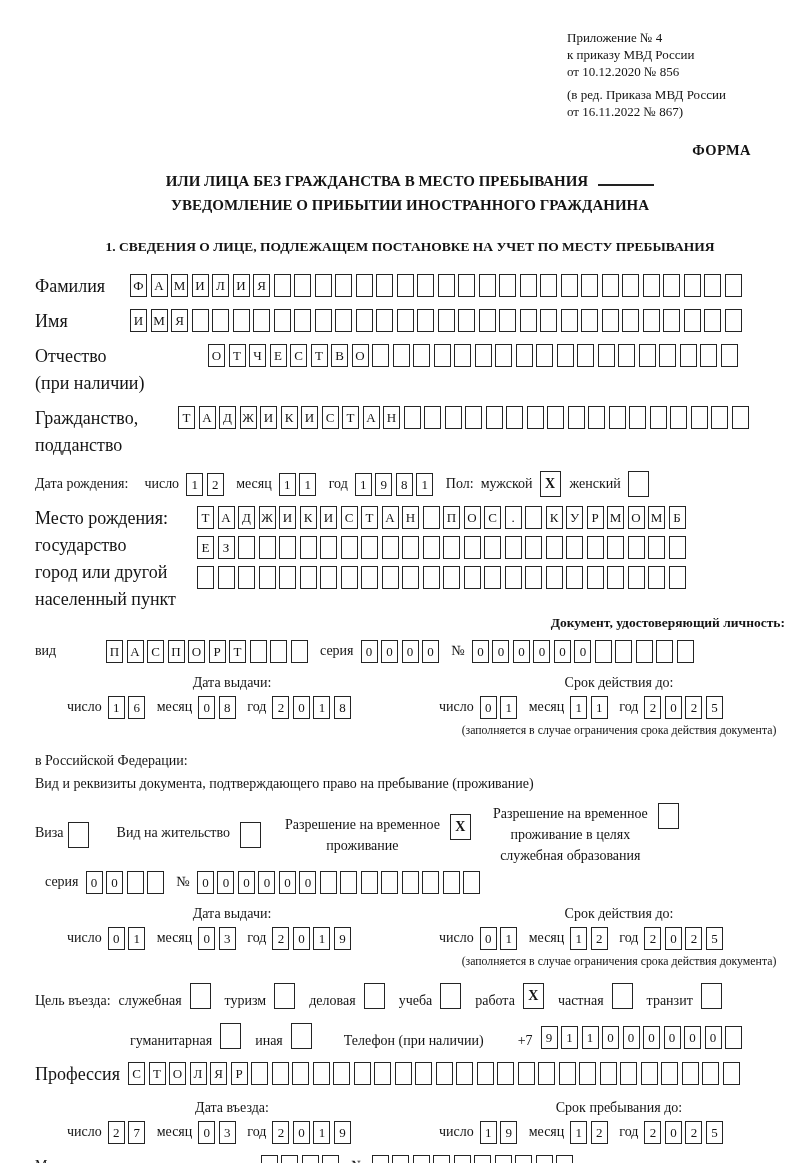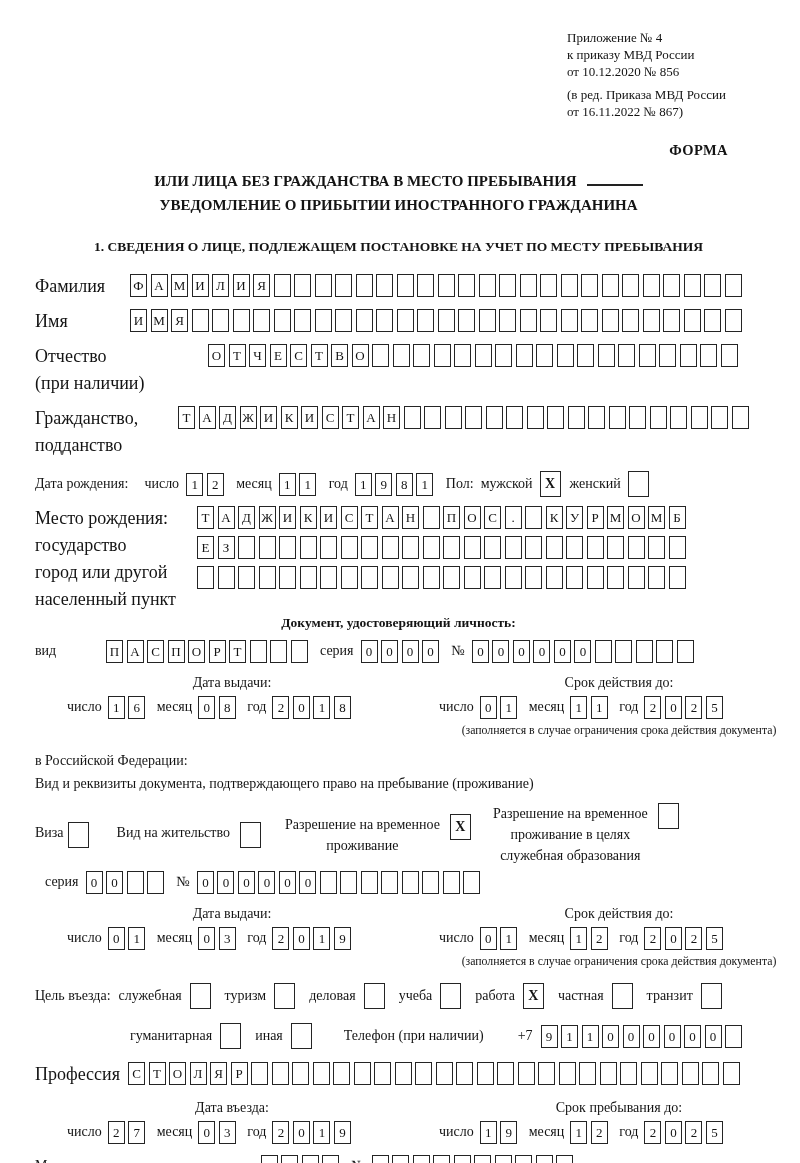--- a/index.html
+++ b/index.html
@@ -1,17 +1,17 @@
 <!DOCTYPE html>
 <html><head>
 <meta charset="utf-8">
 <style>
   html,body{margin:0;padding:0;background:#e9e9e9}
   .page{width:800px;height:1163px;margin:0 auto;background:#ffffff;box-sizing:border-box;
-        padding:30px 38px 0 35px;font-family:"Liberation Serif",serif;color:#141414;font-size:14px}
+        padding:30px 15px 0 35px;font-family:"Liberation Serif",serif;color:#141414;font-size:14px}
   
   .appendix{margin-left:532px;font-size:13px;line-height:1.3}
   .appendix .gap{height:6px}
   .forma{text-align:right;padding-right:34px;font-weight:bold;font-size:14.5px;margin-top:22px;letter-spacing:.4px}
   .title{text-align:center;font-weight:bold;font-size:15px;line-height:1.6;margin-top:10px}
   .blank{display:inline-block;width:56px;border-bottom:2px solid #222;margin-left:10px;height:12px}
   .sec{font-weight:bold;font-size:13.5px;margin-top:22px;text-align:center;white-space:nowrap}
   
   .row{display:flex;align-items:flex-start;margin-top:8px}
   .lbl{flex:none;font-size:18px;line-height:1.5}
@@ -21,39 +21,39 @@
         text-align:center;font-size:13px;line-height:21px;background:#fff}
   .stack{display:flex;flex-direction:column}
   .stack .cells{margin-bottom:6px}
   .w95{width:95px}.w173{width:173px}.w143{width:143px}.w162{width:162px}.w93{width:93px}.w120{width:120px}
   .checkbox{flex:none;display:inline-block;width:19px;height:24px;border:1.6px solid #242424;
         text-align:center;font-size:14px;line-height:24px;font-weight:bold;background:#fff;vertical-align:middle}
   .inline{display:flex;align-items:center;flex-wrap:nowrap}
   .inline .t{flex:none;margin:0 7px 0 9px;white-space:nowrap}
   .inline .t.first{margin-left:0}
   
-  .dochead{font-weight:bold;font-size:13.5px;text-align:center;margin-top:10px}
+  .dochead{font-weight:bold;font-size:13.5px;text-align:right;margin-top:10px}
   
   .dates{display:flex;margin-top:12px}
   .dcol{flex:none}
   .dcol.left{margin-left:32px;width:330px}
   .dcol.right{margin-left:42px;width:360px}
   .dcap{text-align:center;font-size:14px;margin-bottom:4px}
   .dline{display:flex;align-items:center}
   .dline .t{flex:none;margin:0 6px 0 8px;white-space:nowrap}
   .dline .t.first{margin-left:0}
   .dnote{font-size:11.8px;margin-top:4px;text-align:center;white-space:nowrap}
   
   .plain{margin-top:12px;font-size:14px;line-height:1.6}
   .ckrow{display:flex;align-items:center;margin-top:8px}
   .ckitem{display:flex;align-items:flex-start}
   .ckitem .txt{text-align:center;line-height:1.5;margin-right:10px}
   .ckitem .txt.nw{white-space:nowrap}
   
-  .purp{display:flex;align-items:center;margin-top:14px}
+  .purp{display:flex;align-items:flex-end;margin-top:14px}
   .purp .t{flex:none;margin-right:8px;white-space:nowrap}
   .purp .checkbox{margin-right:14px}
   .indent95{margin-left:95px}
 </style>
 </head>
 <body>
 
 <div class="page">
 
   <div class="appendix">

